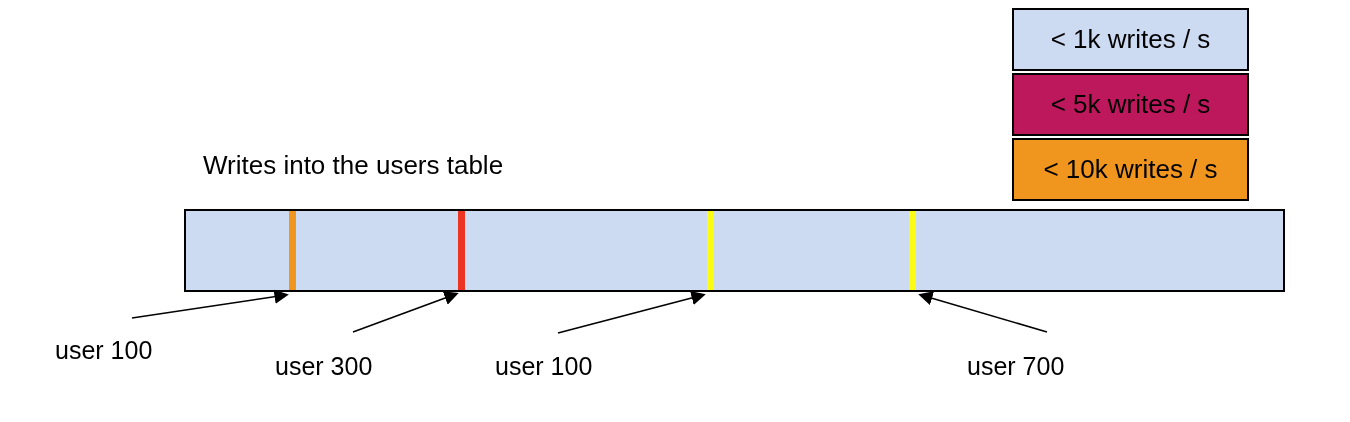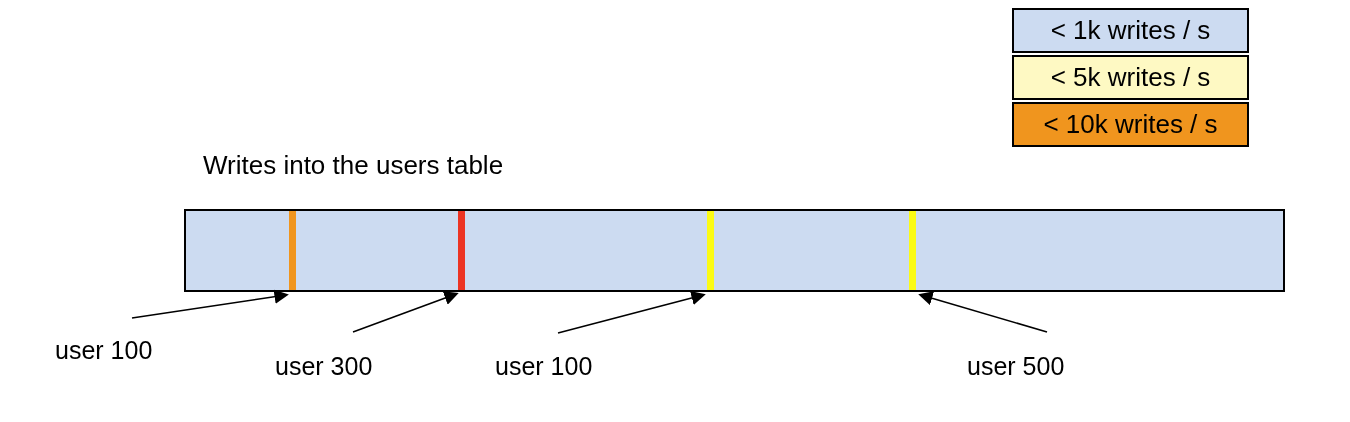--- a/index.html
+++ b/index.html
@@ -29,21 +29,21 @@
     position: absolute;
     left: 1012px;
     top: 8px;
     width: 237px;
     display: flex;
     flex-direction: column;
     gap: 2px;
   }
   .legend-row {
     box-sizing: border-box;
-    height: 45px;
+    height: 63px;
     border: 2px solid #000000;
     display: flex;
     align-items: center;
     justify-content: center;
     font-size: 26px;
     color: #000000;
     white-space: nowrap;
   }
   .users-bar {
     position: absolute;
@@ -80,21 +80,21 @@
 <body>
 
 <div class="canvas">
 
   <div class="diagram-title">Writes into the users table</div>
 
   <div class="legend">
     <div class="legend-row" style="background-color: rgb(204, 219, 241);">
       <span>&lt; 1k writes / s</span>
     </div>
-    <div class="legend-row" style="background-color: #fef9c3;">
+    <div class="legend-row" style="background-color: #be185d;">
       <span>&lt; 5k writes / s</span>
     </div>
     <div class="legend-row" style="background-color: rgb(240, 149, 30);">
       <span>&lt; 10k writes / s</span>
     </div>
   </div>
 
   <div class="users-bar" style="background-color: rgb(204, 219, 241);">
     <div class="stripe" style="left: 103px; background-color: rgb(240, 149, 30);"></div>
     <div class="stripe" style="left: 272px; background-color: rgb(236, 52, 35);"></div>
@@ -110,15 +110,15 @@
     </defs>
     <line x1="132" y1="318" x2="286" y2="295" stroke="#000000" stroke-width="1.6" marker-end="url(#ah)"></line>
     <line x1="353" y1="332" x2="456" y2="294" stroke="#000000" stroke-width="1.6" marker-end="url(#ah)"></line>
     <line x1="558" y1="333" x2="703" y2="295" stroke="#000000" stroke-width="1.6" marker-end="url(#ah)"></line>
     <line x1="1047" y1="332" x2="921" y2="295" stroke="#000000" stroke-width="1.6" marker-end="url(#ah)"></line>
   </svg>
 
   <div class="user-label" style="left:55px; top:336px">user 100</div>
   <div class="user-label" style="left:275px; top:352px">user 300</div>
   <div class="user-label" style="left:495px; top:352px">user 100</div>
-  <div class="user-label" style="left:967px; top:352px">user 500</div>
+  <div class="user-label" style="left:967px; top:352px">user 700</div>
 
 </div>
 
 </body></html>

